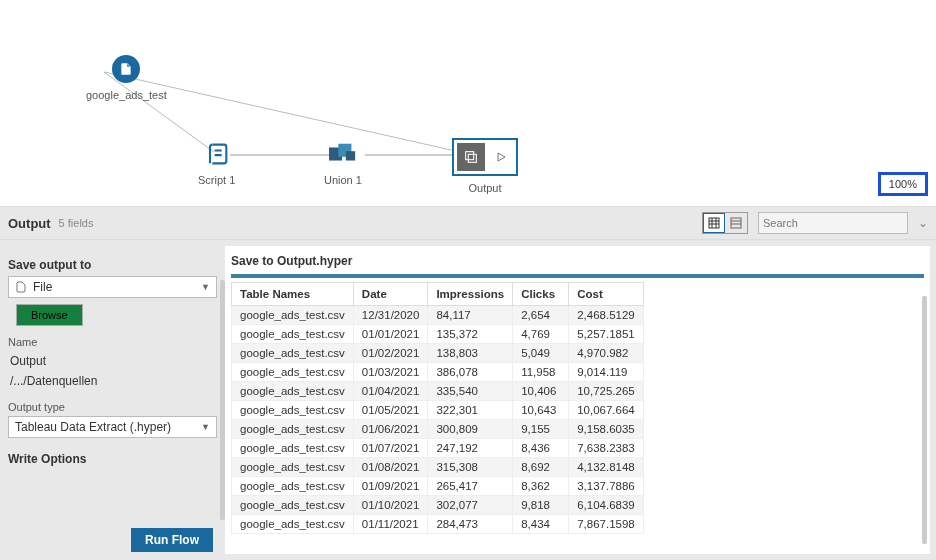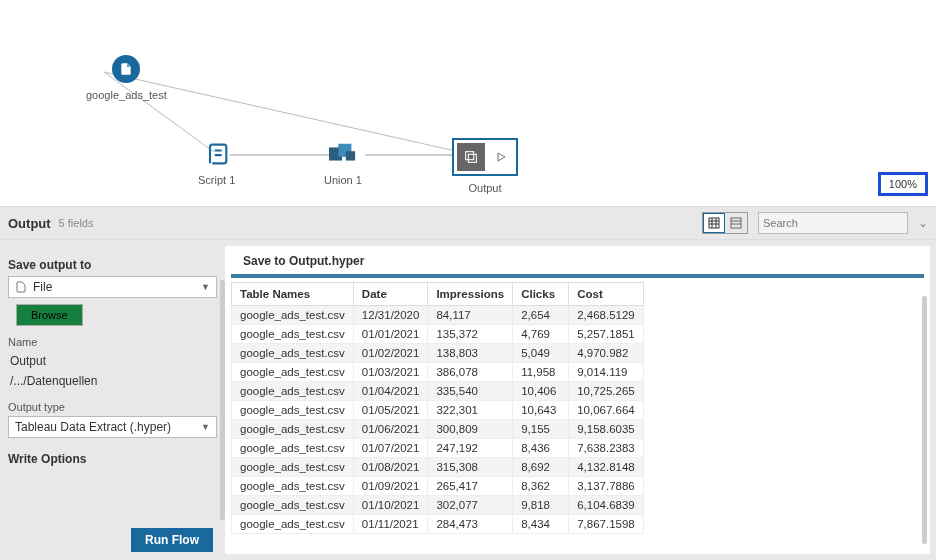--- a/index.html
+++ b/index.html
@@ -38,21 +38,21 @@
 .left-panel .lbl { font-weight: 600; font-size: 12px; color: #333; margin-bottom: 4px; margin-top: 8px; }
 .left-panel .lbl-sm { font-size: 11px; color: #555; margin-top: 10px; margin-bottom: 3px; }
 .dropdown { display: flex; align-items: center; background: #fff; border: 1px solid #bbb; height: 22px; padding: 0 6px; font-size: 12px; justify-content: space-between; }
 .dropdown .caret { color: #666; font-size: 9px; }
 .btn { border: 1px solid #aaa; background: #15803d; height: 22px; padding: 0 14px; font-size: 11px; margin-top: 6px; cursor: pointer; margin-left: 8px; }
 .value { font-size: 12px; color: #333; padding: 3px 2px; }
 .left-scroll-hint { position: absolute; right: 0; top: 40px; bottom: 40px; width: 5px; background: #ccc; border-radius: 2px; }
 .runflow { position: absolute; bottom: 8px; right: 12px; background: #1a699e; color: #fff; border: 0; height: 24px; padding: 0 14px; font-size: 12px; font-weight: 600; cursor: pointer; margin-top: 13px; }
 
 .right-panel { flex: 1; background: #fff; margin: 6px 6px 6px 0; display: flex; flex-direction: column; overflow: hidden; position: relative; }
-.save-header { font-weight: 600; font-size: 12px; padding: 8px 18px 6px; }
+.save-header { font-weight: 600; font-size: 12px; padding: 8px 6px 6px; }
 .blue-bar { height: 4px; background: #3d7ea6; margin: 0 6px 4px; }
 .table-wrap { overflow: auto; flex: 1; margin: 0 6px; }
 table { border-collapse: collapse; font-size: 11.5px; }
 th { text-align: left; font-weight: 600; padding: 5px 8px; border: 1px solid #ddd; background: #fff; min-width: 56px; }
 td { padding: 3px 8px; border: 1px solid #eee; white-space: nowrap; }
 tbody tr:nth-child(odd) { background: #f4f4f4; }
 tbody tr:nth-child(even) { background: #fff; }
 .right-scroll { position: absolute; right: 3px; top: 50px; bottom: 10px; width: 5px; background: #ccc; border-radius: 2px; }
 </style>
 </head>

